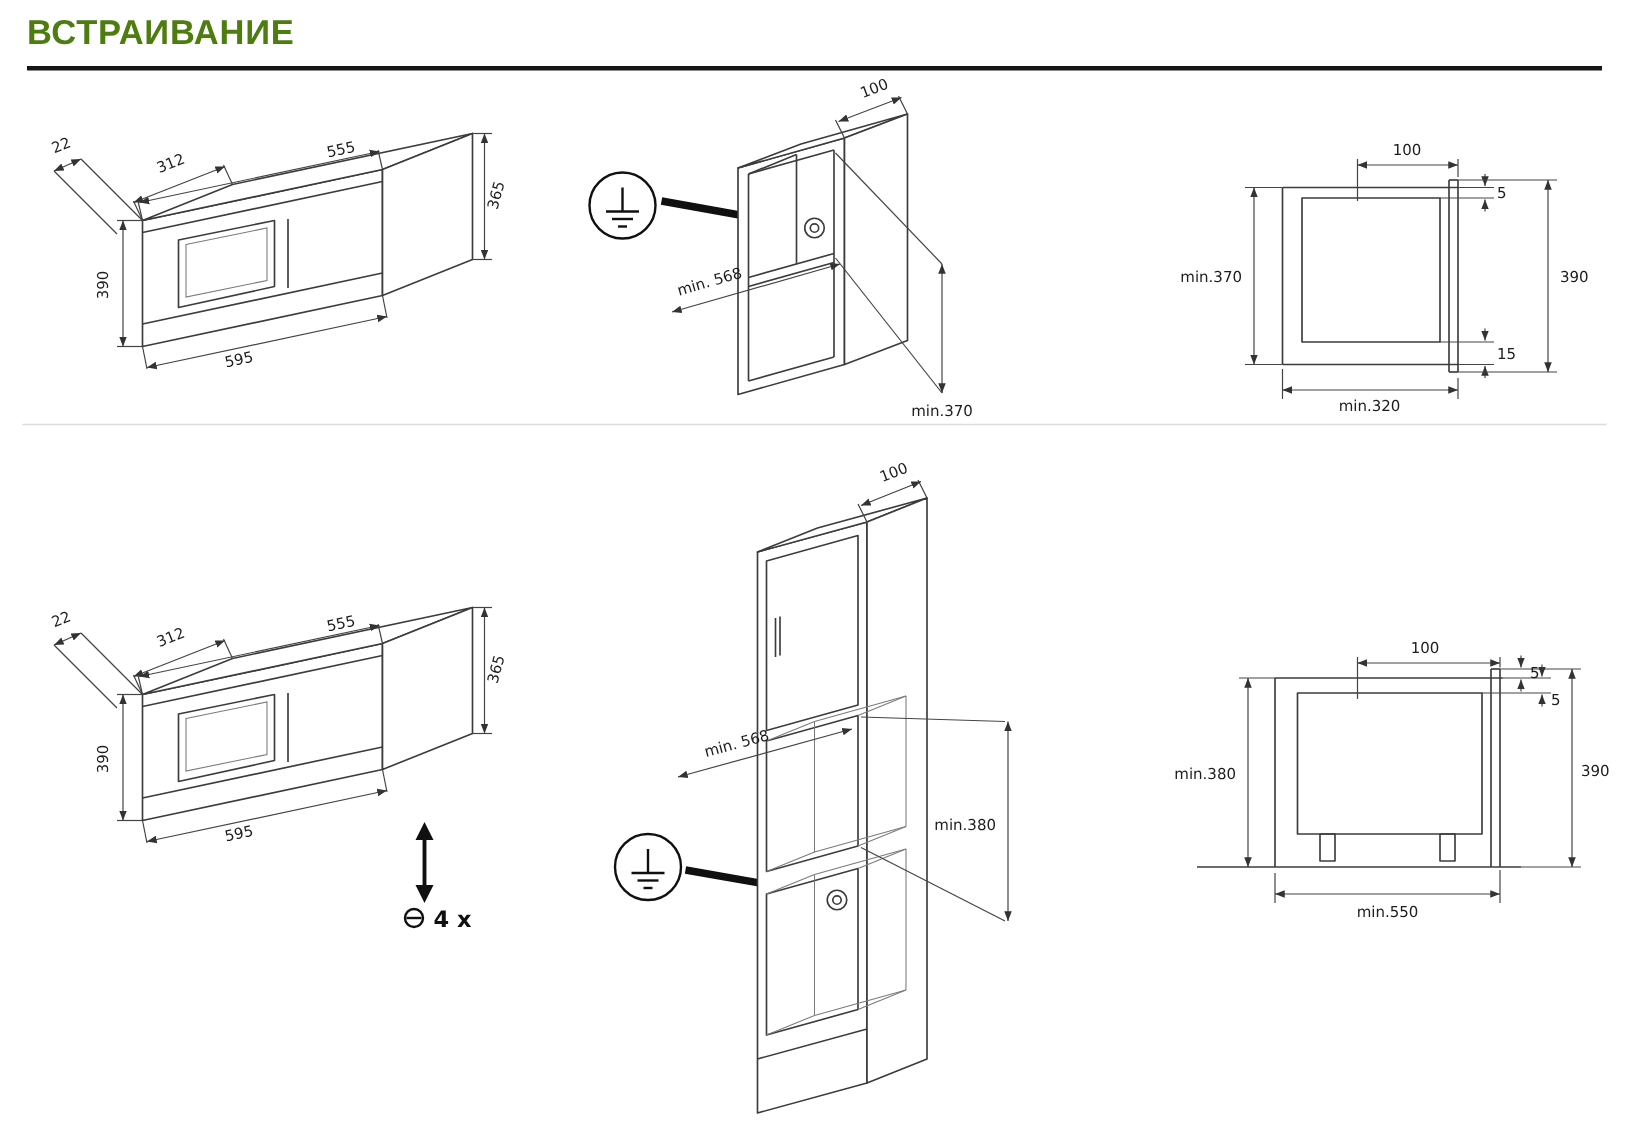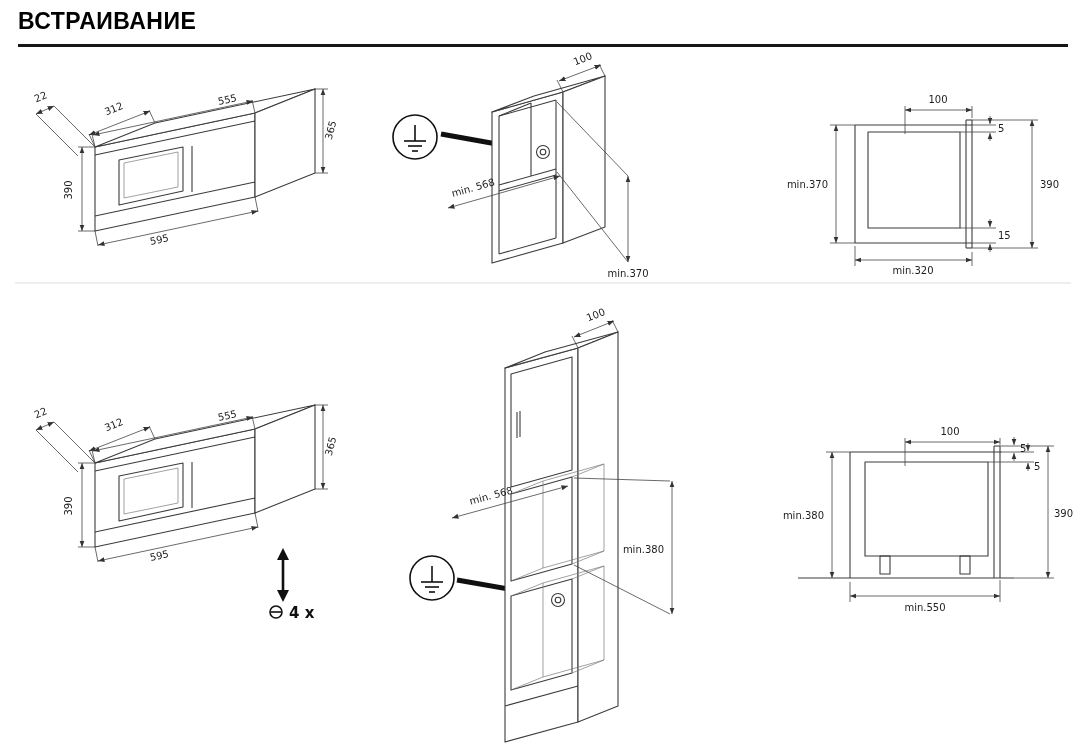--- a/index.html
+++ b/index.html
@@ -1,19 +1,19 @@
 <!DOCTYPE html>
 <html><head>
 <meta charset="utf-8">
 <style>
   html,body{margin:0;padding:0;background:#ffffff;}
   #page{position:relative;width:1086px;height:751px;background:#fff;overflow:hidden;
         font-family:"Liberation Sans",sans-serif;}
   #title{position:absolute;left:18px;top:8px;font-size:23px;font-weight:bold;
-         color:#000000;letter-spacing:.5px;}
+         color:#4d7c0f;letter-spacing:.5px;}
   #rule{position:absolute;left:18px;top:44px;width:1050px;height:3px;background:#161616;}
   svg{position:absolute;left:0;top:0;}
   .ln{stroke:#3c3c3c;stroke-width:1.1;fill:none;stroke-linejoin:round;}
   .face{fill:#ffffff;stroke:#3c3c3c;stroke-width:1.1;stroke-linejoin:round;}
   .thin{stroke:#7a7a7a;stroke-width:.7;fill:none;}
   .dim{stroke:#444;stroke-width:.8;fill:none;}
   .blk{fill:#101010;stroke:none;}
   .gnd{stroke:#101010;stroke-width:1.6;fill:none;}
   text.d{font:10px "DejaVu Sans",sans-serif;fill:#1d1d1d;}
   text.big{font:bold 15px "DejaVu Sans",sans-serif;fill:#101010;}

